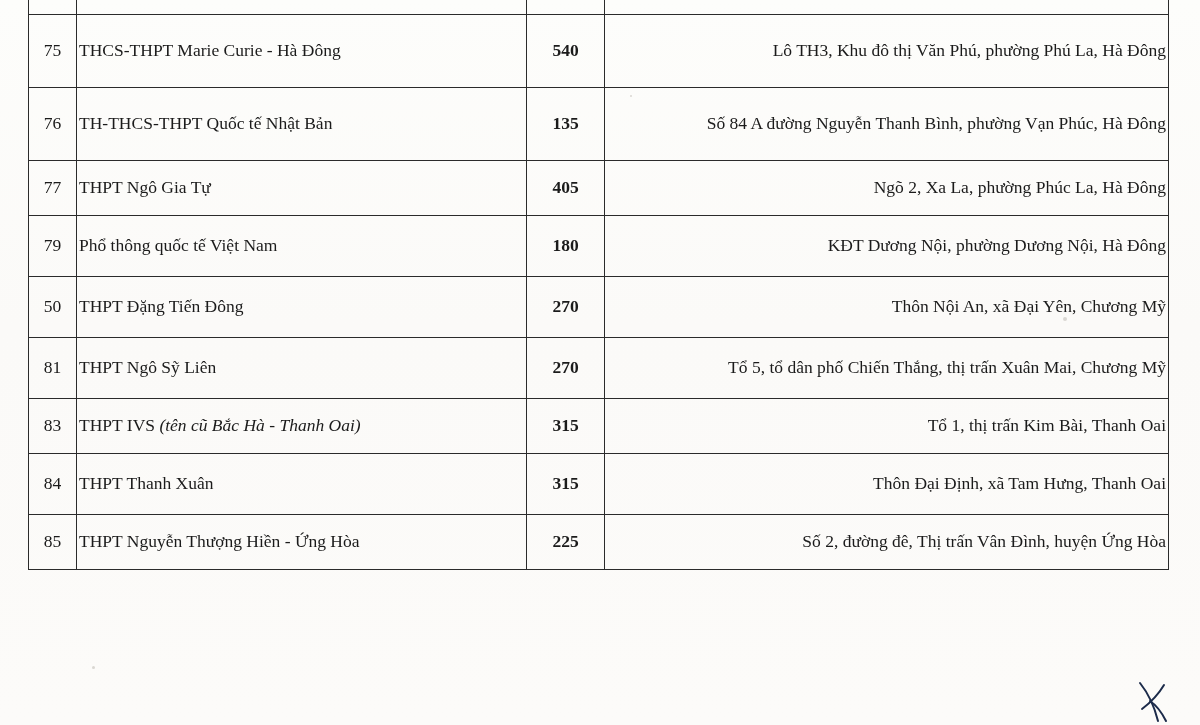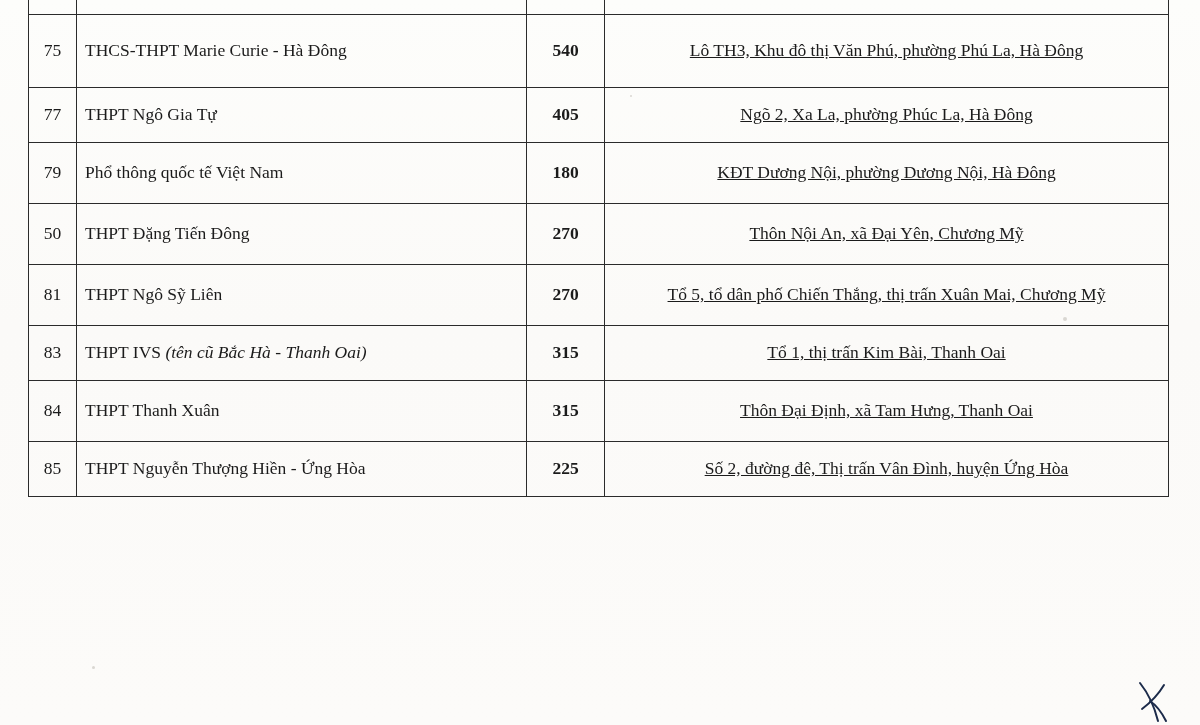--- a/index.html
+++ b/index.html
@@ -34,21 +34,21 @@
     border-collapse: collapse;
     width: 1140px;
     table-layout: fixed;
   }
 
   table.doc-table td {
     border: 1px solid #2b2b2b;
     vertical-align: middle;
     font-size: 17.5px;
     line-height: 1.25;
-    padding: 4px 8px;
+    padding: 4px 2px;
     background: transparent;
   }
 
   
   col.c-no    { width: 48px; }
   col.c-name  { width: 450px; }
   col.c-num   { width: 78px; }
   col.c-addr  { width: 564px; }
 
   td.no {
@@ -61,23 +61,22 @@
     padding-left: 10px;
     margin-left: 41px;
   }
   td.num {
     text-align: center;
     font-weight: bold;
     padding-right: 10px;
     font-size: 17px;
   }
   td.addr {
-    text-align: center;
+    text-align: right;
     padding-left: 10px;
-    text-decoration: underline;
   }
   td.addr.indent {
     padding-left: 16px;
   }
 
   .italic { font-style: italic; text-align: right; }
 
   
   tr.partial td {
     height: 14px;
@@ -129,20 +128,26 @@
           <td class="addr"></td>
         </tr>
 
         <tr class="r-tall">
           <td class="no">75</td>
           <td class="name">THCS-THPT Marie Curie - Hà Đông</td>
           <td class="num">540</td>
           <td class="addr">Lô TH3, Khu đô thị Văn Phú, phường Phú La, Hà Đông</td>
         </tr>
 
+        <tr class="r-tall">
+          <td class="no">76</td>
+          <td class="name">TH-THCS-THPT Quốc tế Nhật Bản</td>
+          <td class="num">135</td>
+          <td class="addr">Số 84 A đường Nguyễn Thanh Bình, phường Vạn Phúc, Hà Đông</td>
+        </tr>
 
         <tr class="r-std">
           <td class="no">77</td>
           <td class="name">THPT Ngô Gia Tự</td>
           <td class="num">405</td>
           <td class="addr">Ngõ 2, Xa La, phường Phúc La, Hà Đông</td>
         </tr>
 
 
         <tr class="r-mid">

